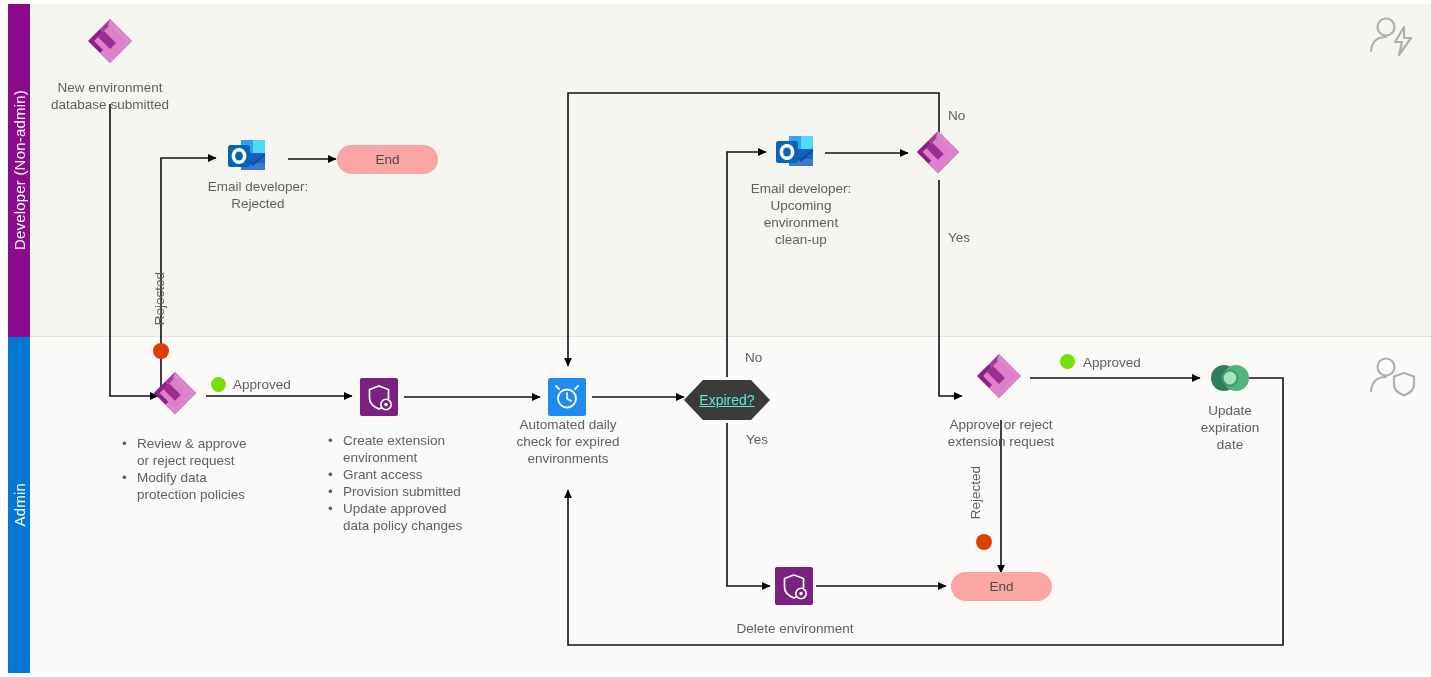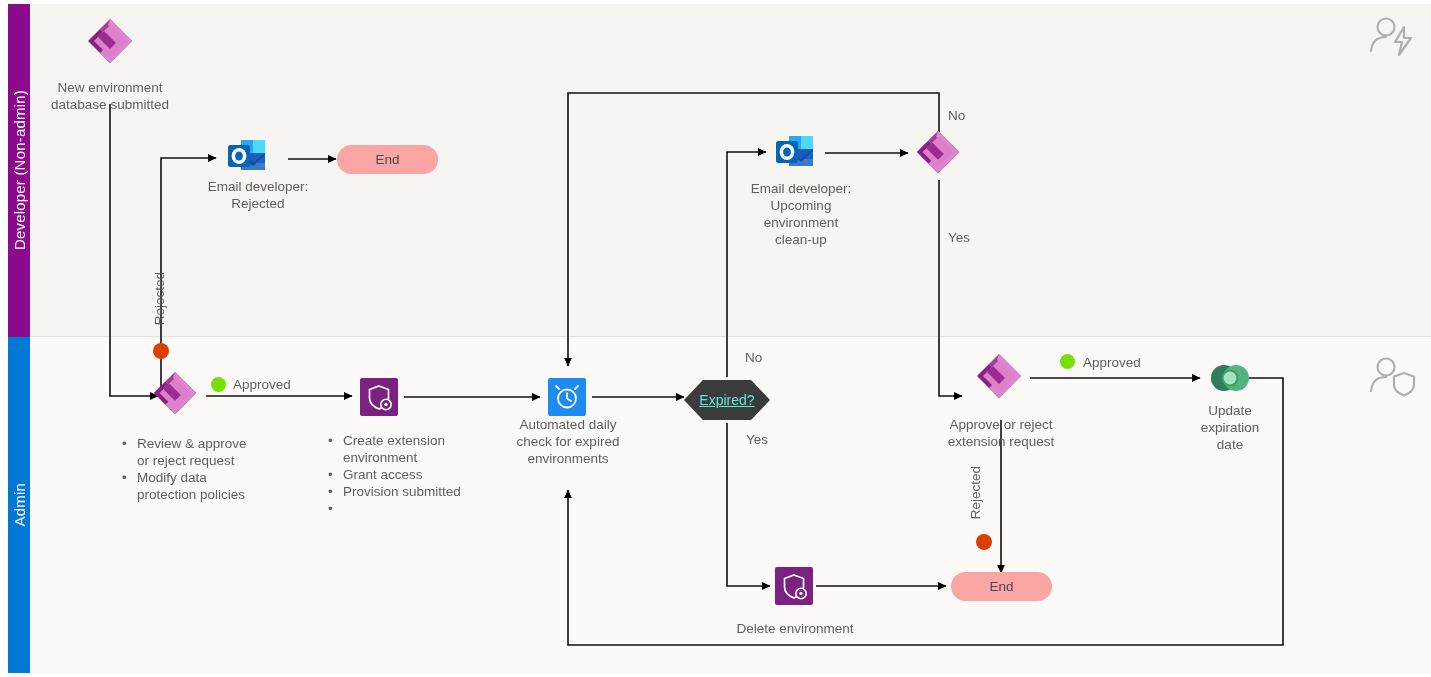--- a/index.html
+++ b/index.html
@@ -199,20 +199,22 @@
     <div class="row">
         <span class="bul">•</span>
       <span style="white-space:pre-line">Grant access</span>
       </div>
     <div class="row">
         <span class="bul">•</span>
       <span style="white-space:pre-line">Provision submitted</span>
       </div>
     <div class="row">
         <span class="bul">•</span>
+      <span style="white-space:pre-line">Update approved
+data policy changes</span>
       </div>
   </div>
 
   <div class="clk-icon" style="left:548px;top:378px;">
     <svg viewBox="0 0 38 38">
       <circle cx="19" cy="20.5" r="9" fill="none" stroke="#ffffff" stroke-width="1.8"></circle>
       <path d="M19 15 L19 20.5 L23 23" fill="none" stroke="#ffffff" stroke-width="1.7" stroke-linecap="round"></path>
       <path d="M11 11 L8 8" stroke="#ffffff" stroke-width="1.8" stroke-linecap="round"></path>
       <path d="M27 11 L30 8" stroke="#ffffff" stroke-width="1.8" stroke-linecap="round"></path>
     </svg>

